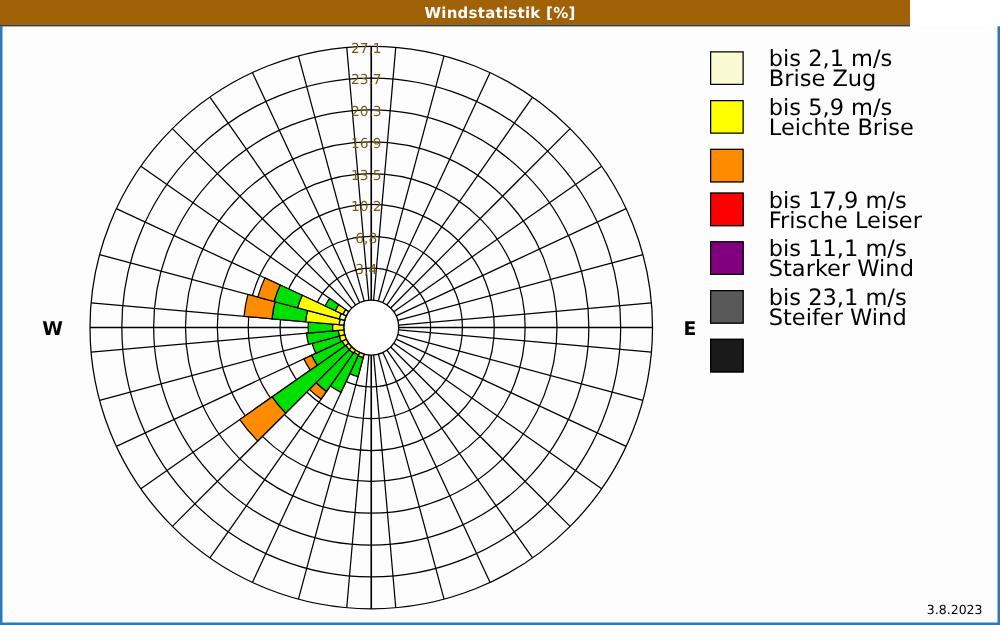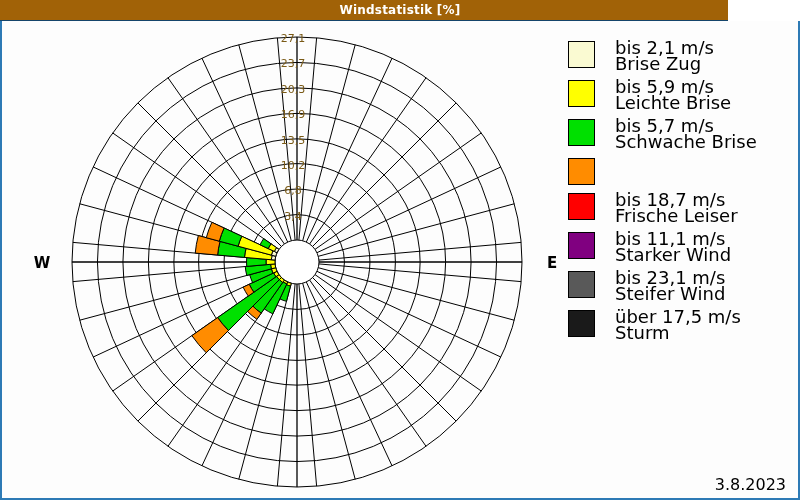--- a/index.html
+++ b/index.html
@@ -47,21 +47,21 @@
     border:1px solid #000;box-sizing:border-box;margin-top:1px;
   }
   .legend-text{margin-left:20px;line-height:16px;}
   .legend-text .l1,.legend-text .l2{
     display:block;font-size:18px;color:#000;white-space:nowrap;
   }
 
   
   .datestamp{
     position:absolute;right:14px;bottom:6px;
-    font-size:16px;color:#000;
+    font-size:10px;color:#000;
   }
 
   
   .cardinal{font-size:15px;font-weight:bold;fill:#000;
             font-family:"DejaVu Sans","Liberation Sans",sans-serif;}
   .rtick{font-size:11px;fill:#7a5a16;
          font-family:"DejaVu Sans","Liberation Sans",sans-serif;}
 </style>
 </head>
 <body>
@@ -185,54 +185,43 @@
       </span>
     </div>
     <div class="legend-row">
       <span class="swatch" style="background: rgb(255, 255, 0);"></span>
       <span class="legend-text">
         <span class="l1">bis 5,9 m/s</span>
         <span class="l2">Leichte Brise</span>
       </span>
     </div>
     <div class="legend-row">
-      <span class="swatch" style="background: rgb(0, 224, 0);"></span>
-      <span class="legend-text">
-        <span class="l1">bis 5,7 m/s</span>
-        <span class="l2">Schwache Brise</span>
-      </span>
-    </div>
-    <div class="legend-row">
       <span class="swatch" style="background: rgb(255, 140, 0);"></span>
     </div>
     <div class="legend-row">
       <span class="swatch" style="background: rgb(255, 0, 0);"></span>
       <span class="legend-text">
-        <span class="l1">bis 18,7 m/s</span>
+        <span class="l1">bis 17,9 m/s</span>
         <span class="l2">Frische Leiser</span>
       </span>
     </div>
     <div class="legend-row">
       <span class="swatch" style="background: rgb(128, 0, 128);"></span>
       <span class="legend-text">
         <span class="l1">bis 11,1 m/s</span>
         <span class="l2">Starker Wind</span>
       </span>
     </div>
     <div class="legend-row">
       <span class="swatch" style="background: rgb(89, 89, 89);"></span>
       <span class="legend-text">
         <span class="l1">bis 23,1 m/s</span>
         <span class="l2">Steifer Wind</span>
       </span>
     </div>
     <div class="legend-row">
       <span class="swatch" style="background: rgb(26, 26, 26);"></span>
-      <span class="legend-text">
-        <span class="l1">über 17,5 m/s</span>
-        <span class="l2">Sturm</span>
-      </span>
     </div>
   </div>
 
   <div class="datestamp">3.8.2023</div>
 
 </div>
 
 </body></html>

